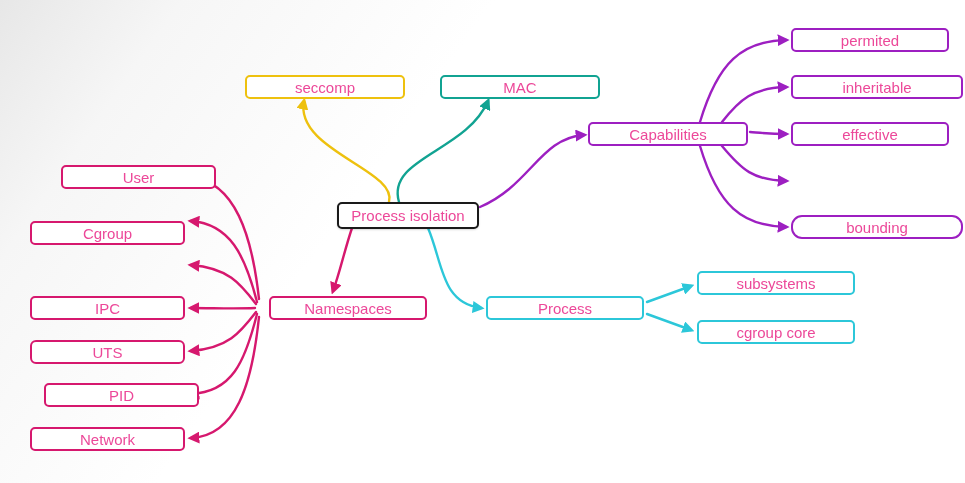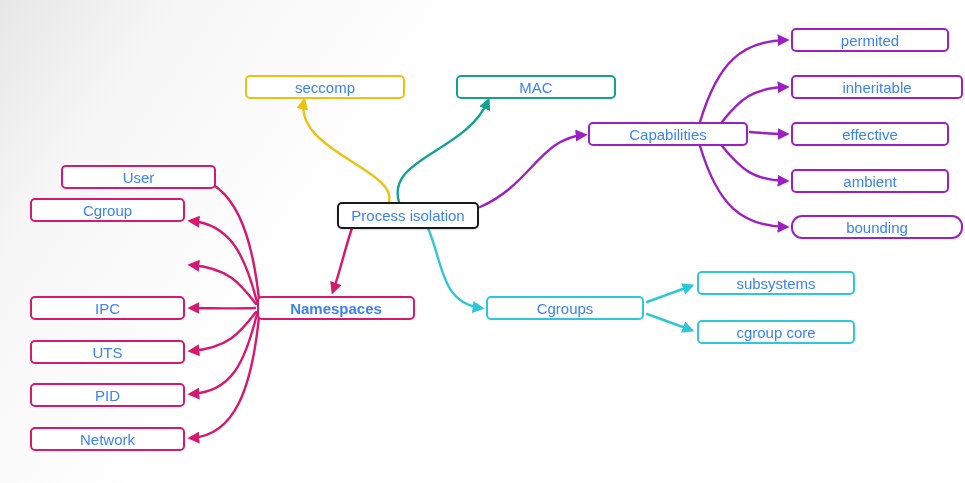--- a/index.html
+++ b/index.html
@@ -35,26 +35,26 @@
     z-index: 2;
     height: 24px;
     box-sizing: border-box;
     background: #ffffff;
     border: 2px solid #999;
     border-radius: 5px;
     display: flex;
     align-items: center;
     justify-content: center;
     font-size: 15px;
-    color: #3b82f6;
+    color: #ec4899;
     white-space: nowrap;
     cursor: pointer;
   }
   .n-yellow { border-color: var(--yellow); }
-  .n-teal   { border-color: var(--teal); margin-left: 16px; }
+  .n-teal   { border-color: var(--teal); }
   .n-purple { border-color: var(--purple); }
   .n-cyan   { border-color: var(--cyan); }
   .n-pink   { border-color: var(--pink); }
   .n-root {
     height: 27px;
     border: 2.5px solid var(--root-border);
     border-radius: 5px;
     box-shadow: 0 1px 2px rgba(0,0,0,0.15);
     font-size: 15px;
   }
@@ -109,32 +109,31 @@
     <path class="edge e-pink" d="M 256 312 C 240 333, 228 348, 191 351" marker-end="url(#arw-pink)"></path>
     <path class="edge e-pink" d="M 257 314 C 245 362, 232 392, 191 394" marker-end="url(#arw-pink)"></path>
     <path class="edge e-pink" d="M 259 317 C 252 385, 236 436, 191 438" marker-end="url(#arw-pink)"></path>
   </svg>
 
   <div class="node n-root" style="left:337px; top:202px; width:142px;">Process isolation</div>
 
   <div class="node n-yellow" style="left:245px; top:75px; width:160px;">seccomp</div>
   <div class="node n-teal" style="left:440px; top:75px; width:160px;">MAC</div>
   <div class="node n-purple" style="left:588px; top:122px; width:160px;">Capabilities</div>
-  <div class="node n-cyan" style="left:486px; top:296px; width:158px;">Cgroups</div>
-  <div class="node n-pink" style="left:257px; top:296px; width:158px;font-weight:bold;">Namespaces</div>
+  <div class="node n-cyan" style="left:486px; top:296px; width:158px;">Process</div>
+  <div class="node n-pink" style="left:269px; top:296px; width:158px;">Namespaces</div>
 
   <div class="node n-purple" style="left:791px; top:28px; width:158px;">permited</div>
   <div class="node n-purple" style="left:791px; top:75px; width:172px;">inheritable</div>
   <div class="node n-purple" style="left:791px; top:122px; width:158px;">effective</div>
-  <div class="node n-purple" style="left:791px; top:169px; width:158px;">ambient</div>
   <div class="node n-purple" style="left:791px; top:215px; width:172px;border-radius:11px;">bounding</div>
 
   <div class="node n-cyan" style="left:697px; top:320px; width:158px;">cgroup core</div>
   <div class="node n-cyan" style="left:697px; top:271px; width:158px;">subsystems</div>
 
   <div class="node n-pink" style="left:30px; top:165px; width:155px;margin-left:31px;">User</div>
-  <div class="node n-pink" style="left:30px; top:198px; width:155px;">Cgroup</div>
+  <div class="node n-pink" style="left:30px; top:221px; width:155px;">Cgroup</div>
   <div class="node n-pink" style="left:30px; top:296px; width:155px;">IPC</div>
-  <div class="node n-pink" style="left:30px; top:340px; width:155px;">UTS</div>
-  <div class="node n-pink" style="left:30px; top:383px; width:155px;">PID</div>
+  <div class="node n-pink" style="left:30px; top:340px; width:155px;border-radius:6px;">UTS</div>
+  <div class="node n-pink" style="left:44px; top:383px; width:155px;">PID</div>
   <div class="node n-pink" style="left:30px; top:427px; width:155px;">Network</div>
 
 </div>
 
 </body></html>

